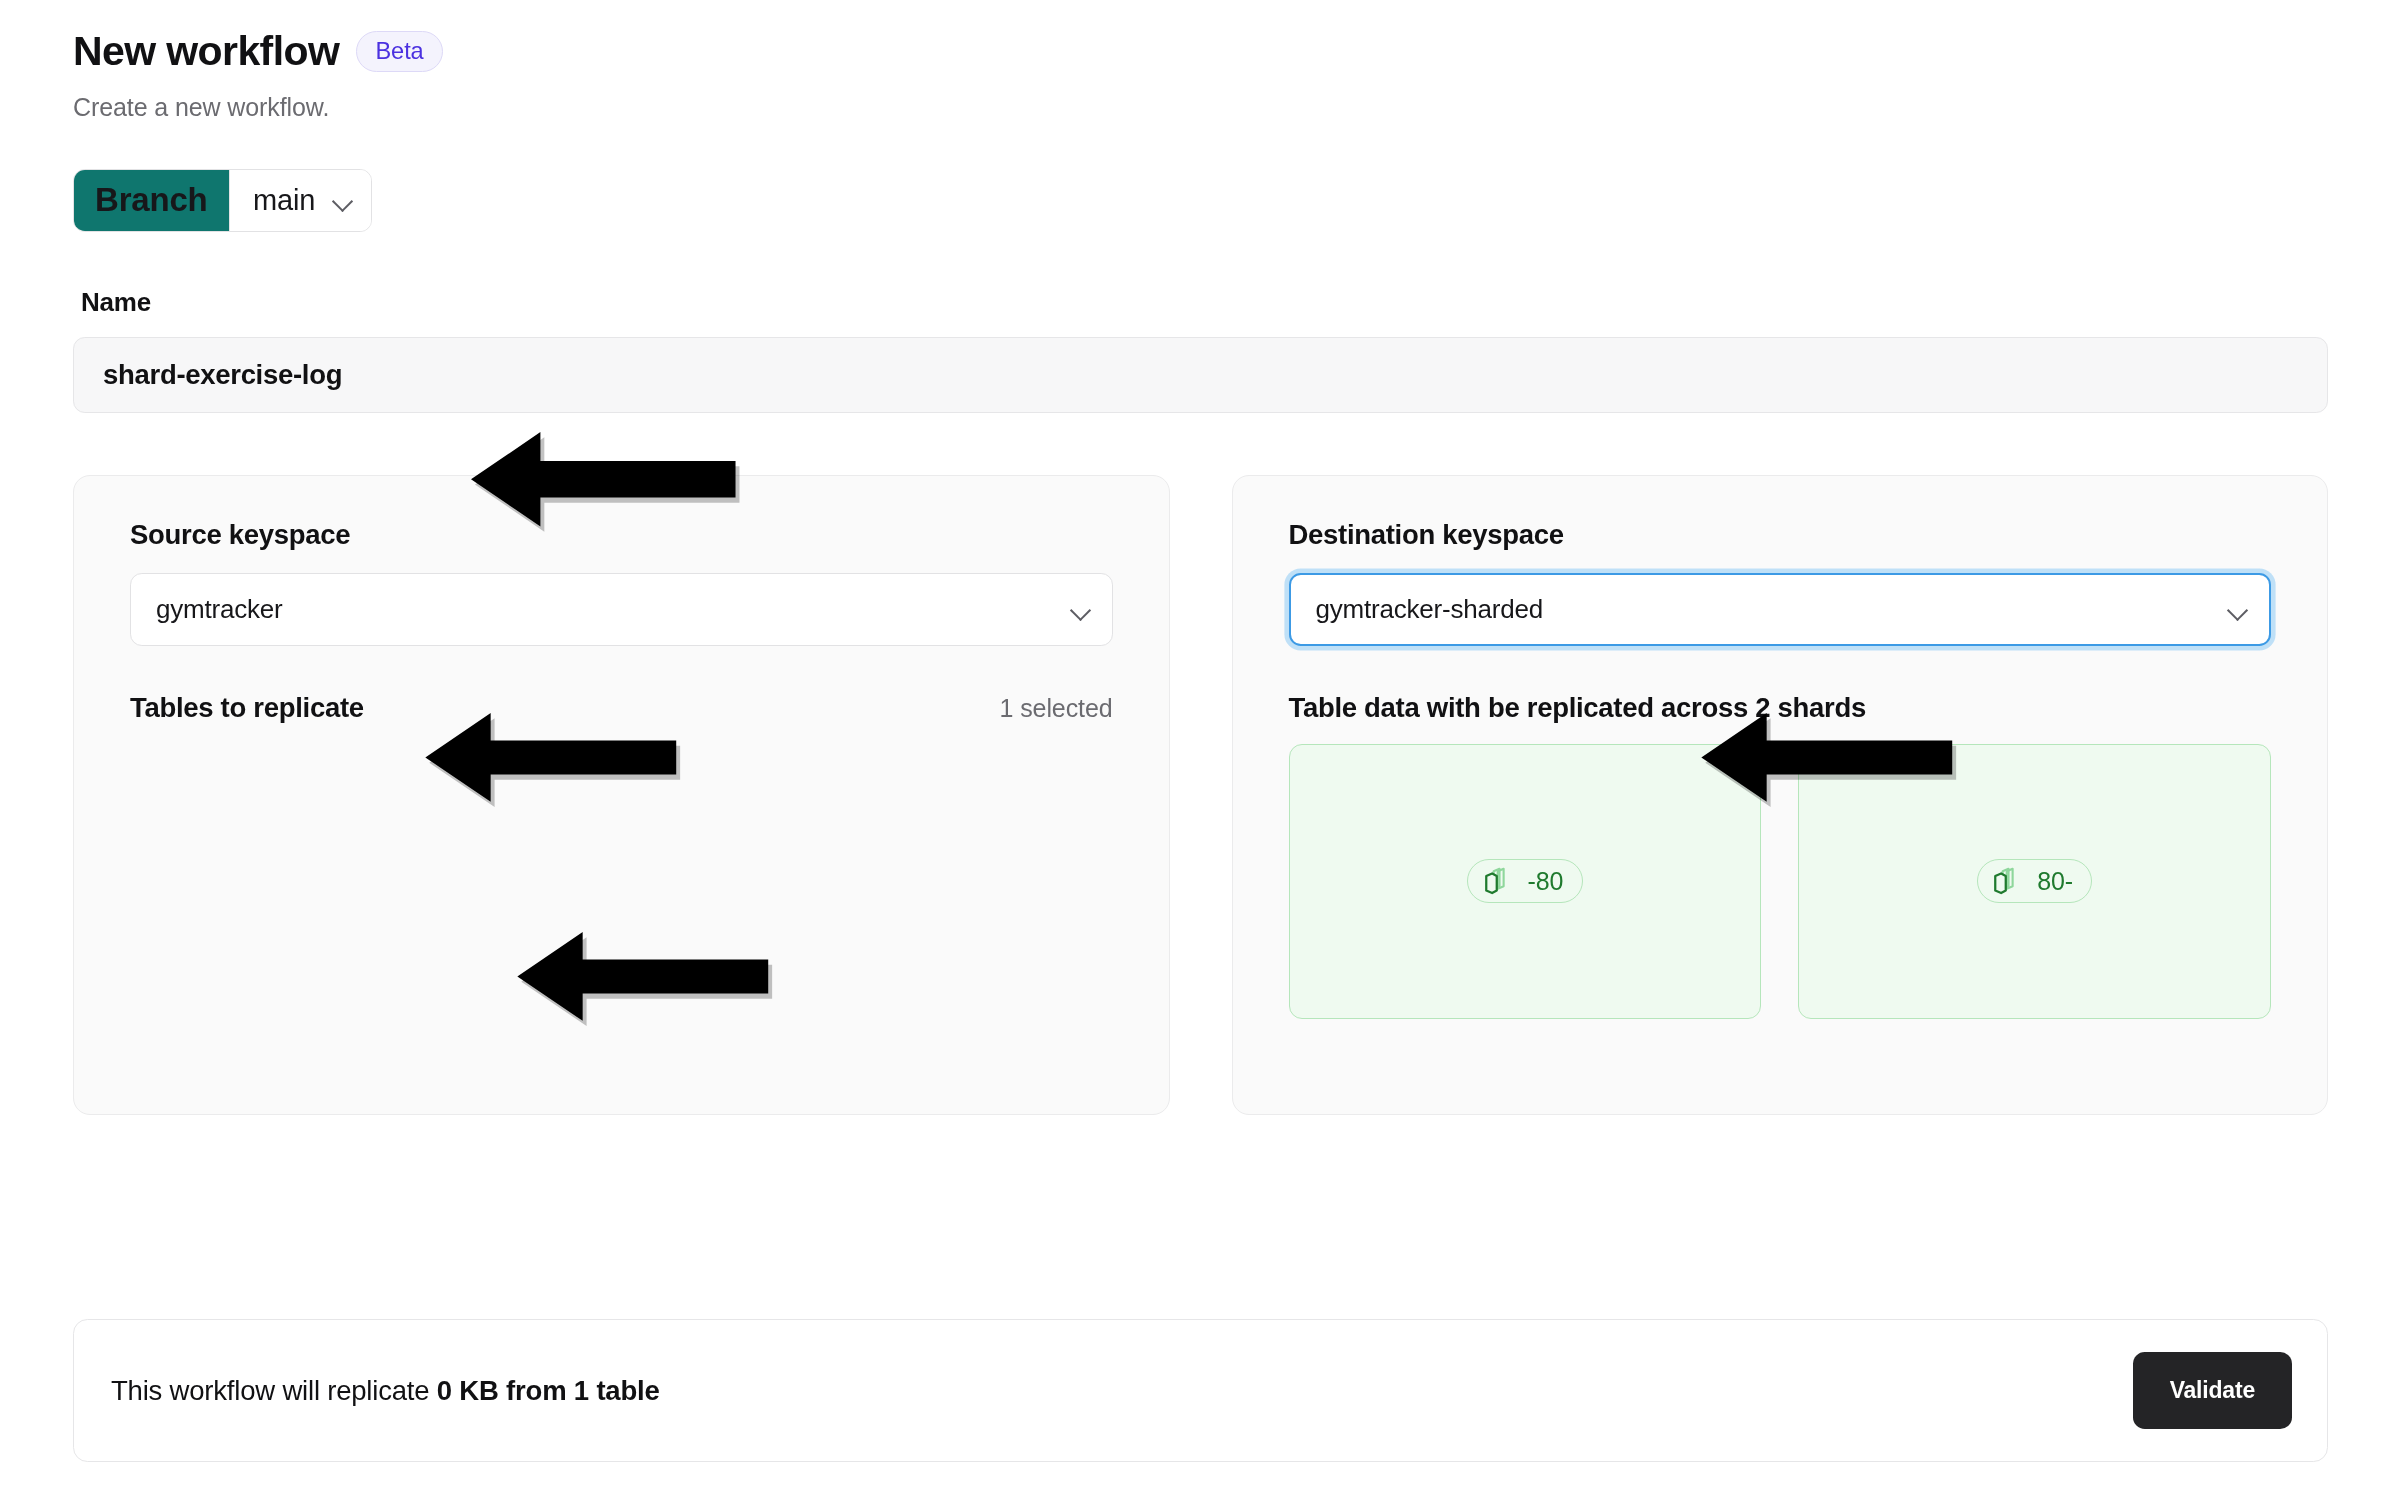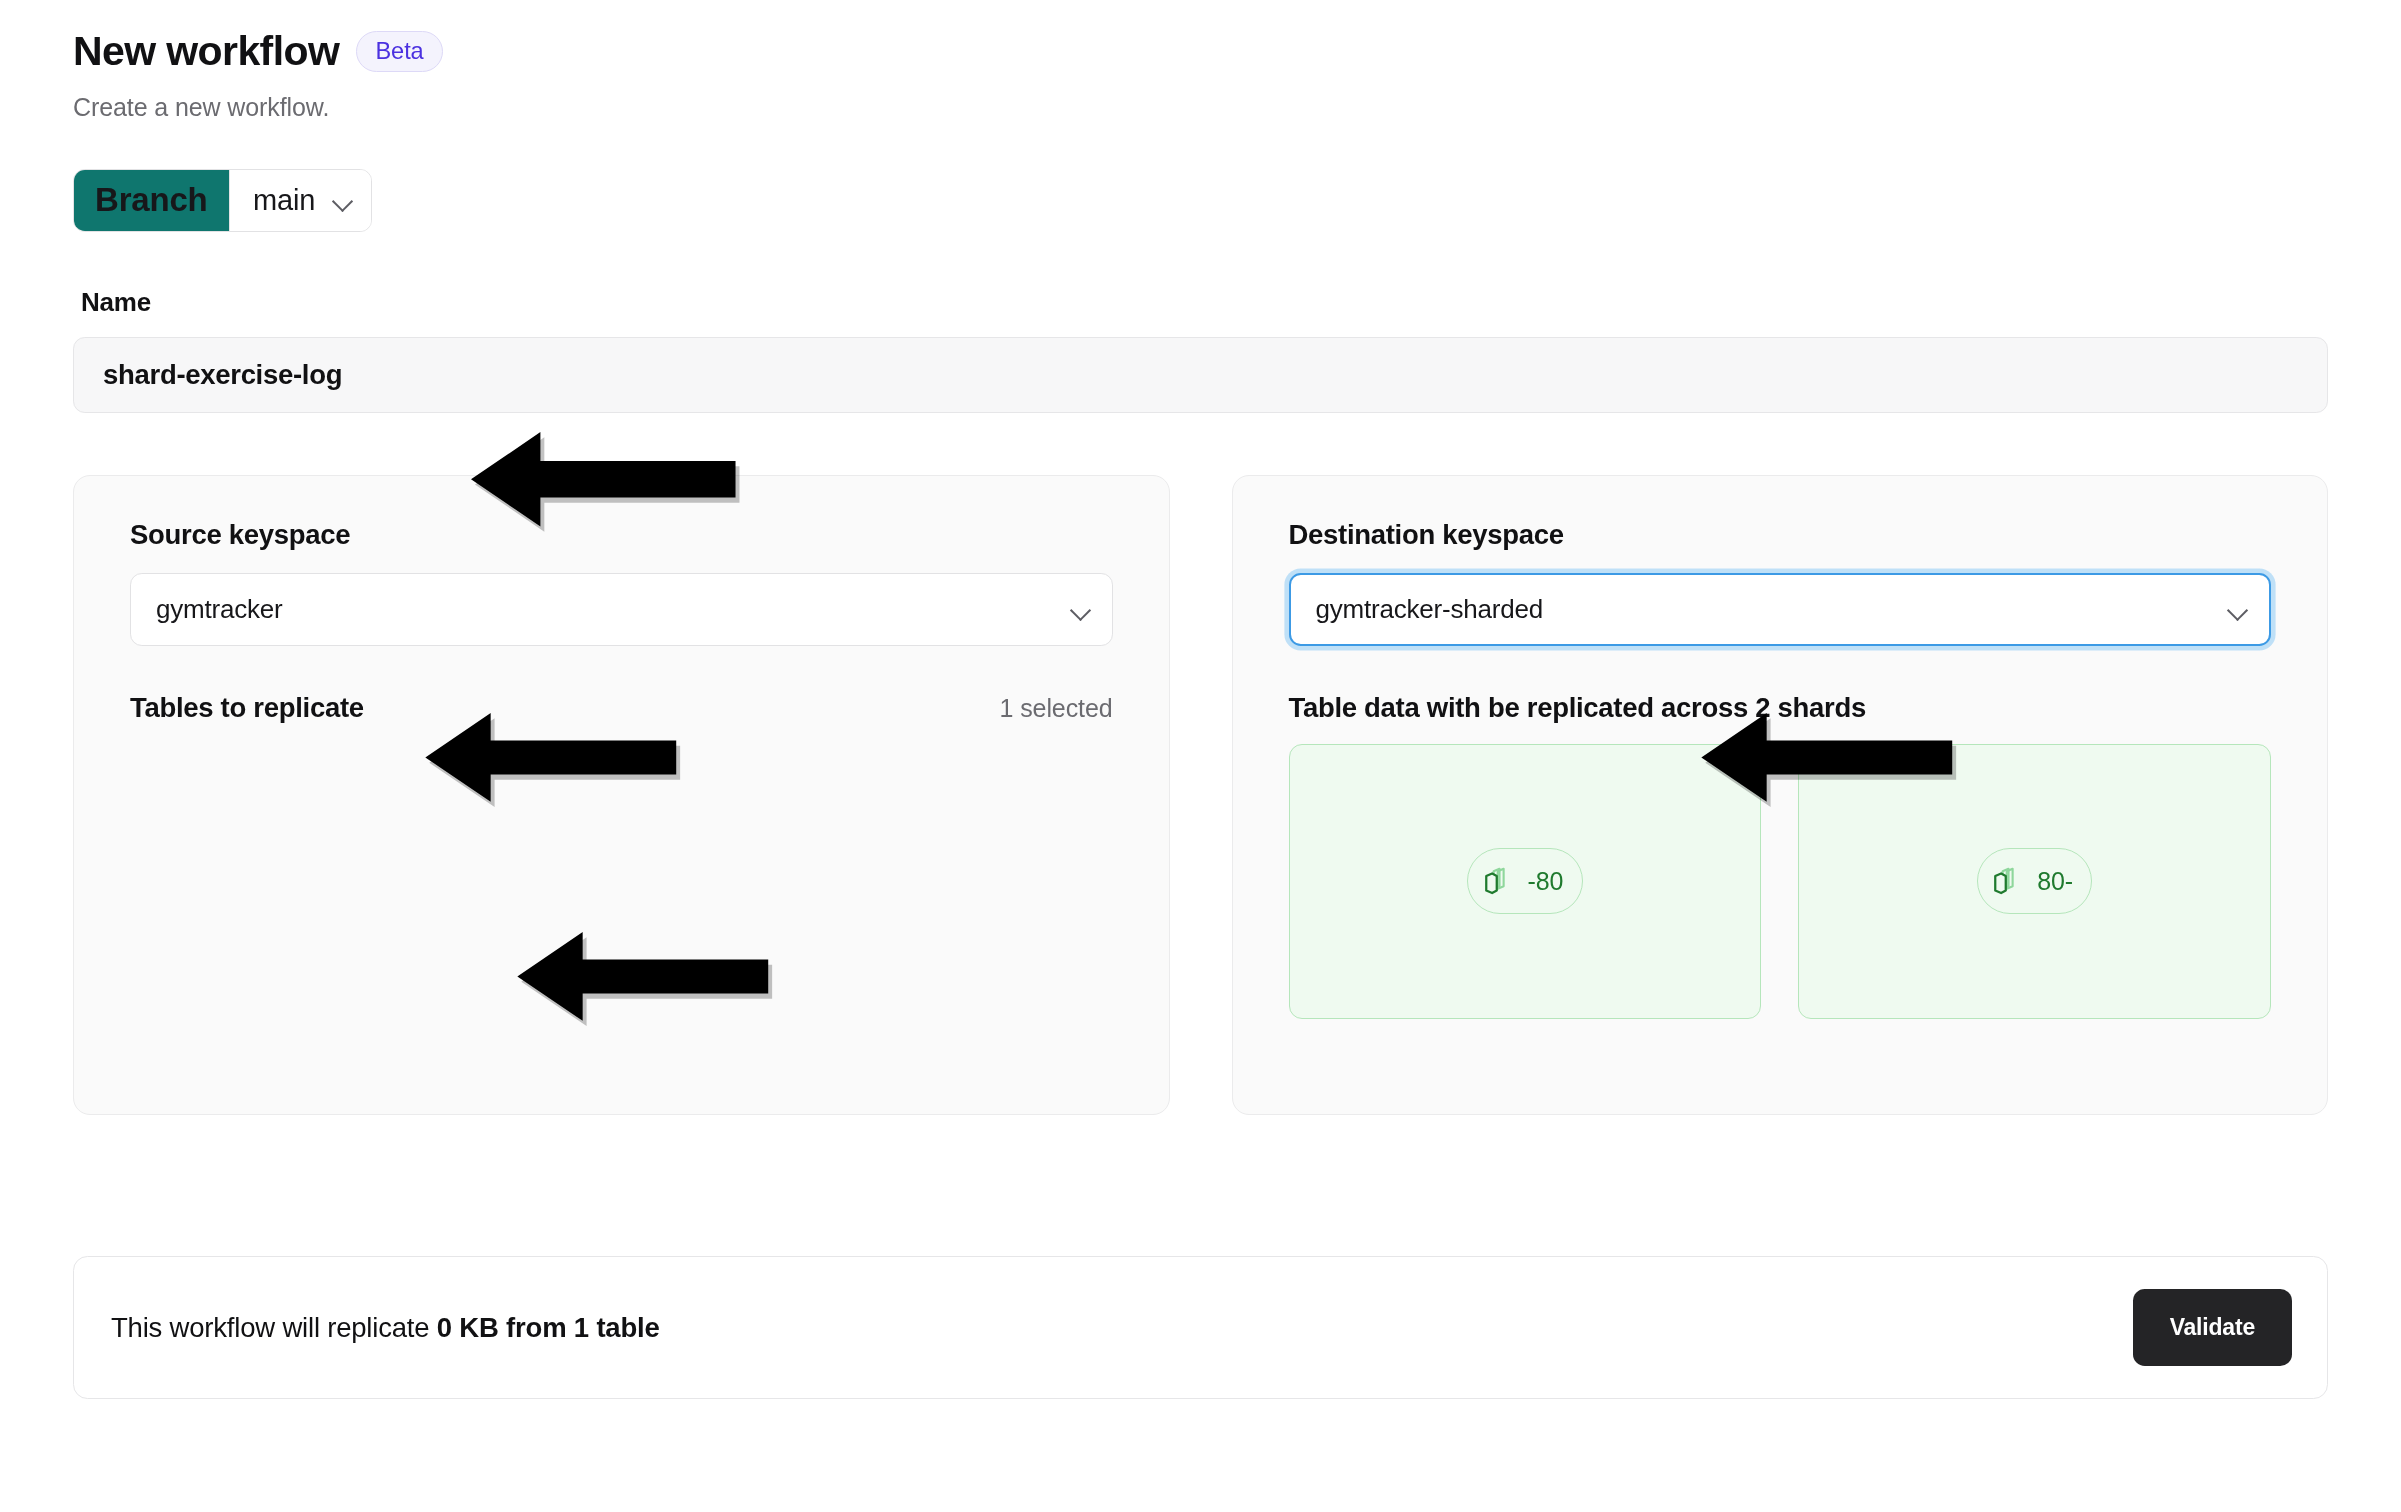--- a/index.html
+++ b/index.html
@@ -274,41 +274,41 @@
     border-radius: 13px;
     display: flex;
     align-items: center;
     justify-content: center;
   }
 
   .shard-pill {
     display: inline-flex;
     align-items: center;
     gap: 15px;
-    height: 66px;
+    height: 44px;
     padding: 0 18.3px 0 14.4px;
     border-radius: 654px;
     border: 1.3px solid #b5e6bb;
     background: transparent;
   }
 
   .shard-label {
     font-size: 25px;
     color: #1f7a2e;
     font-weight: 400;
     letter-spacing: -0.1px;
   }
 
   .shard-icon { width: 30px; height: 30px; display: block; flex: none; }
 
   
   .footer-card {
     position: absolute;
     left: 73px;
-    top: 1256px;
+    top: 1319px;
     width: 2255px;
     height: 143px;
     background: #ffffff;
     border: 1.3px solid #e6e6e8;
     border-radius: 14.4px;
     display: flex;
     align-items: center;
     padding: 0 35px 0 37px;
   }
 

